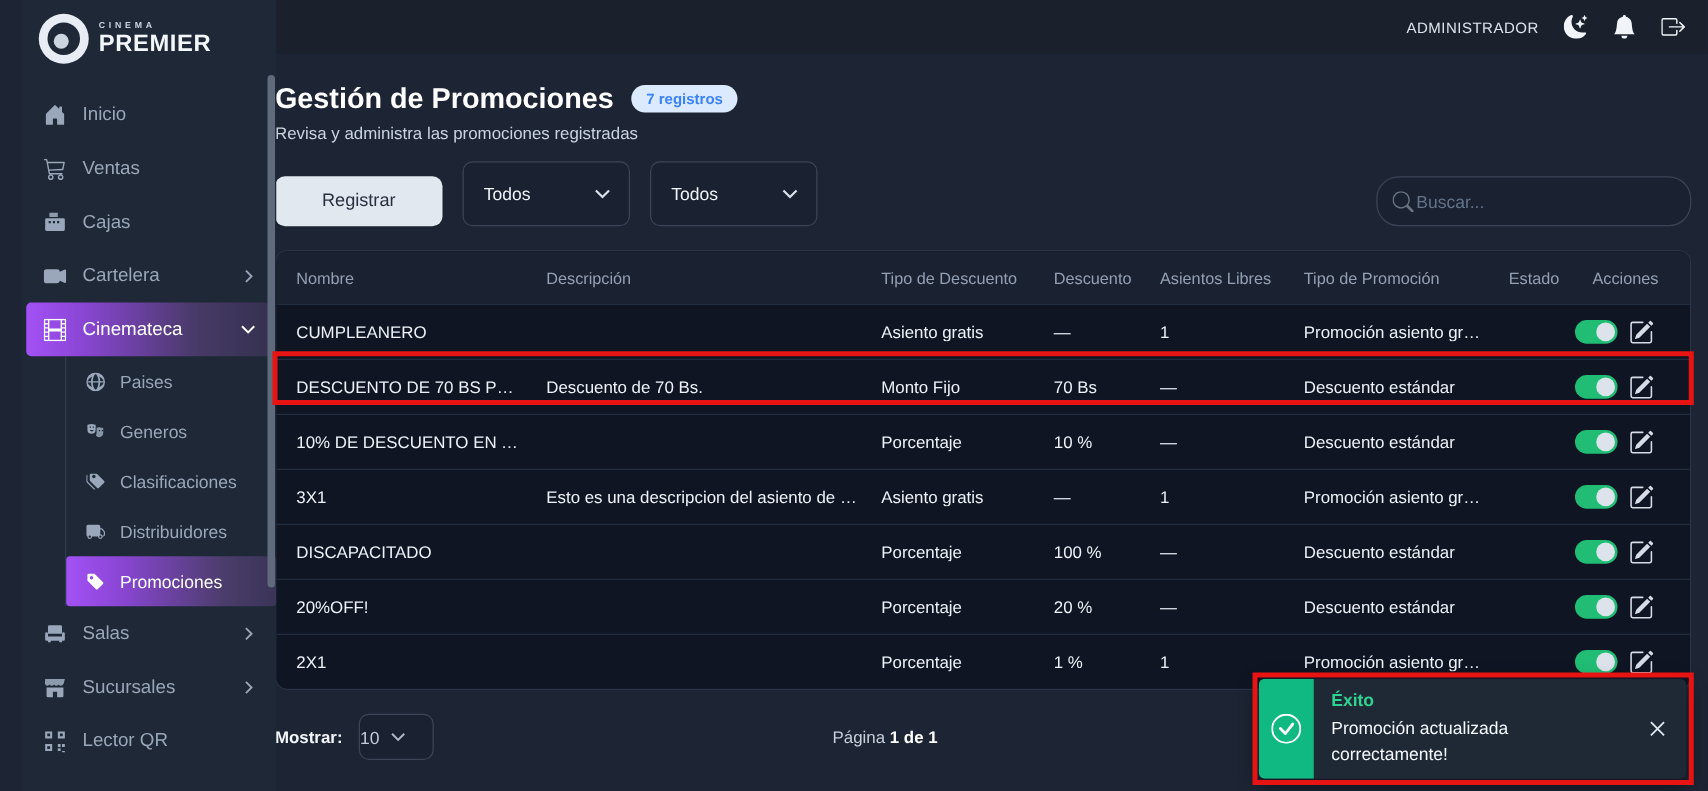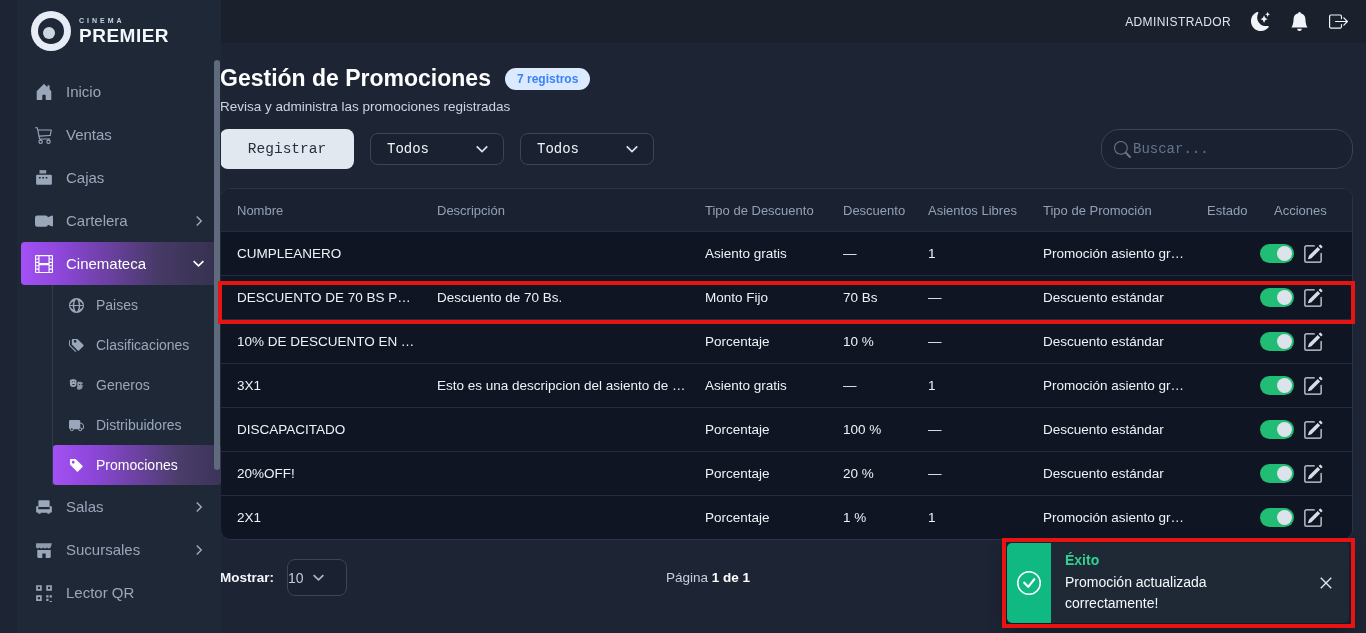--- a/index.html
+++ b/index.html
@@ -52,24 +52,24 @@
 
   
   .main { position:absolute; left:204px; top:43px; width:1162px; height:590px;
     background:#1d2433; padding:18px 13px 0 16px; }
   .title-row { display:flex; align-items:center; gap:14px; margin-top:4px; }
   .page-title { font-size:23px; font-weight:700; color:#ffffff; }
   .badge { background:#dbeafe; color:#3b82f6; font-size:12px; font-weight:600;
     padding:4px 12px; border-radius:999px; }
   .subtitle { font-size:13.5px; color:#cbd5e1; margin-top:7px; }
 
-  .controls { display:flex; align-items:center; gap:16px; margin-top:15px;font-family:Liberation Mono, monospace; }
+  .controls { display:flex; align-items:flex-end; gap:16px; margin-top:15px; }
   .btn-register { width:134px; height:40px; background:#e2e8f0; color:#27303f;
     border:none; border-radius:8px; font-size:14.5px; font-family:inherit; cursor:pointer; }
-  .select { width:134px; height:32px; background:#1a2130; border:1px solid #3b4557;
+  .select { width:134px; height:52px; background:#1a2130; border:1px solid #3b4557;
     border-radius:8px; color:#f1f5f9; font-size:14px; display:flex; align-items:center;
     justify-content:space-between; padding:0 14px 0 16px; cursor:pointer; }
   .search-box { margin-left:auto; width:252px; height:40px; border:1px solid #3b4557;
     border-radius:18px; background:#1a2130; display:flex; align-items:center; gap:2px;
     padding:0 12px; }
   .search-box input { flex:1; background:transparent; border:none; outline:none;
     color:#e8edf5; font-size:14px; font-family:inherit; }
   .search-box input::placeholder { color:#64748b; }
 
   .card { margin-top:19px; width:1133px; background:#0f1522; border:1px solid #2a3347;
@@ -164,31 +164,31 @@
 
     <div class="submenu">
       <div class="sitem">
         <svg class="micon" viewBox="0 0 16 16" fill="#9aa7ba">
             <path d="M8 0a8 8 0 1 0 0 16A8 8 0 0 0 8 0zm6.93 7.5h-2.95a13 13 0 0 0-.9-4.13A6.51 6.51 0 0 1 14.93 7.5zM8 1.5c.9 0 2.06 1.86 2.45 6H5.55C5.94 3.36 7.1 1.5 8 1.5zM4.92 3.37a13 13 0 0 0-.9 4.13H1.07a6.51 6.51 0 0 1 3.85-4.13zM1.07 8.5h2.95c.08 1.55.4 2.97.9 4.13A6.51 6.51 0 0 1 1.07 8.5zM8 14.5c-.9 0-2.06-1.86-2.45-6h4.9c-.39 4.14-1.55 6-2.45 6zm3.08-1.87c.5-1.16.82-2.58.9-4.13h2.95a6.51 6.51 0 0 1-3.85 4.13z"></path>
           </svg>
         <span>Paises</span>
       </div>
       <div class="sitem">
         <svg class="micon" viewBox="0 0 16 16" fill="#9aa7ba">
+            <path d="M1 2c0 0 1.8-.8 3.5-.8S8 2 8 2v4.2a3.5 3.5 0 0 1-7 0V2zm2 1.5v1h1v-1H3zm2.5 0v1h1v-1h-1zM3 6.5c.4.8 1 1.2 1.75 1.2S6.1 7.3 6.5 6.5H3z"></path>
+            <path d="M8.8 4.4c.6-.2 1.5-.4 2.2-.4 1.7 0 3.5.8 3.5.8v4.2a3.5 3.5 0 0 1-6.3 2.1 4.6 4.6 0 0 0 .6-2.3V4.4zm2 2.1v1h1v-1h-1zm2.5 0v1h1v-1h-1zm-2.4 3.3c.4-.8 1-1.2 1.75-1.2s1.35.4 1.75 1.2h-3.5z" opacity=".85"></path>
+          </svg>
+        <span>Generos</span>
+      </div>
+      <div class="sitem">
+        <svg class="micon" viewBox="0 0 16 16" fill="#9aa7ba">
             <path d="M3 2a1 1 0 0 1 1-1h4.586a1 1 0 0 1 .707.293l6 6a1 1 0 0 1 0 1.414l-4.586 4.586a1 1 0 0 1-1.414 0l-6-6A1 1 0 0 1 3 6.586V2zm3.5 3a1.5 1.5 0 1 0 0-3 1.5 1.5 0 0 0 0 3z"></path>
             <path d="M1.3 7.79A1 1 0 0 1 1 7.09V2a1 1 0 0 0-1 1v4.59a1 1 0 0 0 .3.7l6 6a1 1 0 0 0 1.41 0l.04-.04L1.3 7.79z"></path>
           </svg>
         <span>Clasificaciones</span>
-      </div>
-      <div class="sitem">
-        <svg class="micon" viewBox="0 0 16 16" fill="#9aa7ba">
-            <path d="M1 2c0 0 1.8-.8 3.5-.8S8 2 8 2v4.2a3.5 3.5 0 0 1-7 0V2zm2 1.5v1h1v-1H3zm2.5 0v1h1v-1h-1zM3 6.5c.4.8 1 1.2 1.75 1.2S6.1 7.3 6.5 6.5H3z"></path>
-            <path d="M8.8 4.4c.6-.2 1.5-.4 2.2-.4 1.7 0 3.5.8 3.5.8v4.2a3.5 3.5 0 0 1-6.3 2.1 4.6 4.6 0 0 0 .6-2.3V4.4zm2 2.1v1h1v-1h-1zm2.5 0v1h1v-1h-1zm-2.4 3.3c.4-.8 1-1.2 1.75-1.2s1.35.4 1.75 1.2h-3.5z" opacity=".85"></path>
-          </svg>
-        <span>Generos</span>
       </div>
       <div class="sitem">
         <svg class="micon" viewBox="0 0 16 16" fill="#9aa7ba">
             <path d="M0 3.5A1.5 1.5 0 0 1 1.5 2h9A1.5 1.5 0 0 1 12 3.5V5h1.02a1.5 1.5 0 0 1 1.17.563l1.481 1.85a1.5 1.5 0 0 1 .329.938V10.5a1.5 1.5 0 0 1-1.5 1.5H14a2 2 0 1 1-4 0H5a2 2 0 1 1-3.998-.085A1.5 1.5 0 0 1 0 10.5v-7zM12 10a2 2 0 0 1 1.732 1h.768a.5.5 0 0 0 .5-.5V8.35a.5.5 0 0 0-.11-.312l-1.48-1.85A.5.5 0 0 0 13.02 6H12v4zm-9 1a1 1 0 1 0 0 2 1 1 0 0 0 0-2zm9 0a1 1 0 1 0 0 2 1 1 0 0 0 0-2z"></path>
           </svg>
         <span>Distribuidores</span>
       </div>
       <div class="sitem active">
         <svg class="micon" viewBox="0 0 16 16" fill="#ffffff">
             <path d="M2 1a1 1 0 0 0-1 1v4.586a1 1 0 0 0 .293.707l7 7a1 1 0 0 0 1.414 0l4.586-4.586a1 1 0 0 0 0-1.414l-7-7A1 1 0 0 0 6.586 1H2zm4 3.5a1.5 1.5 0 1 1-3 0 1.5 1.5 0 0 1 3 0z"></path>

